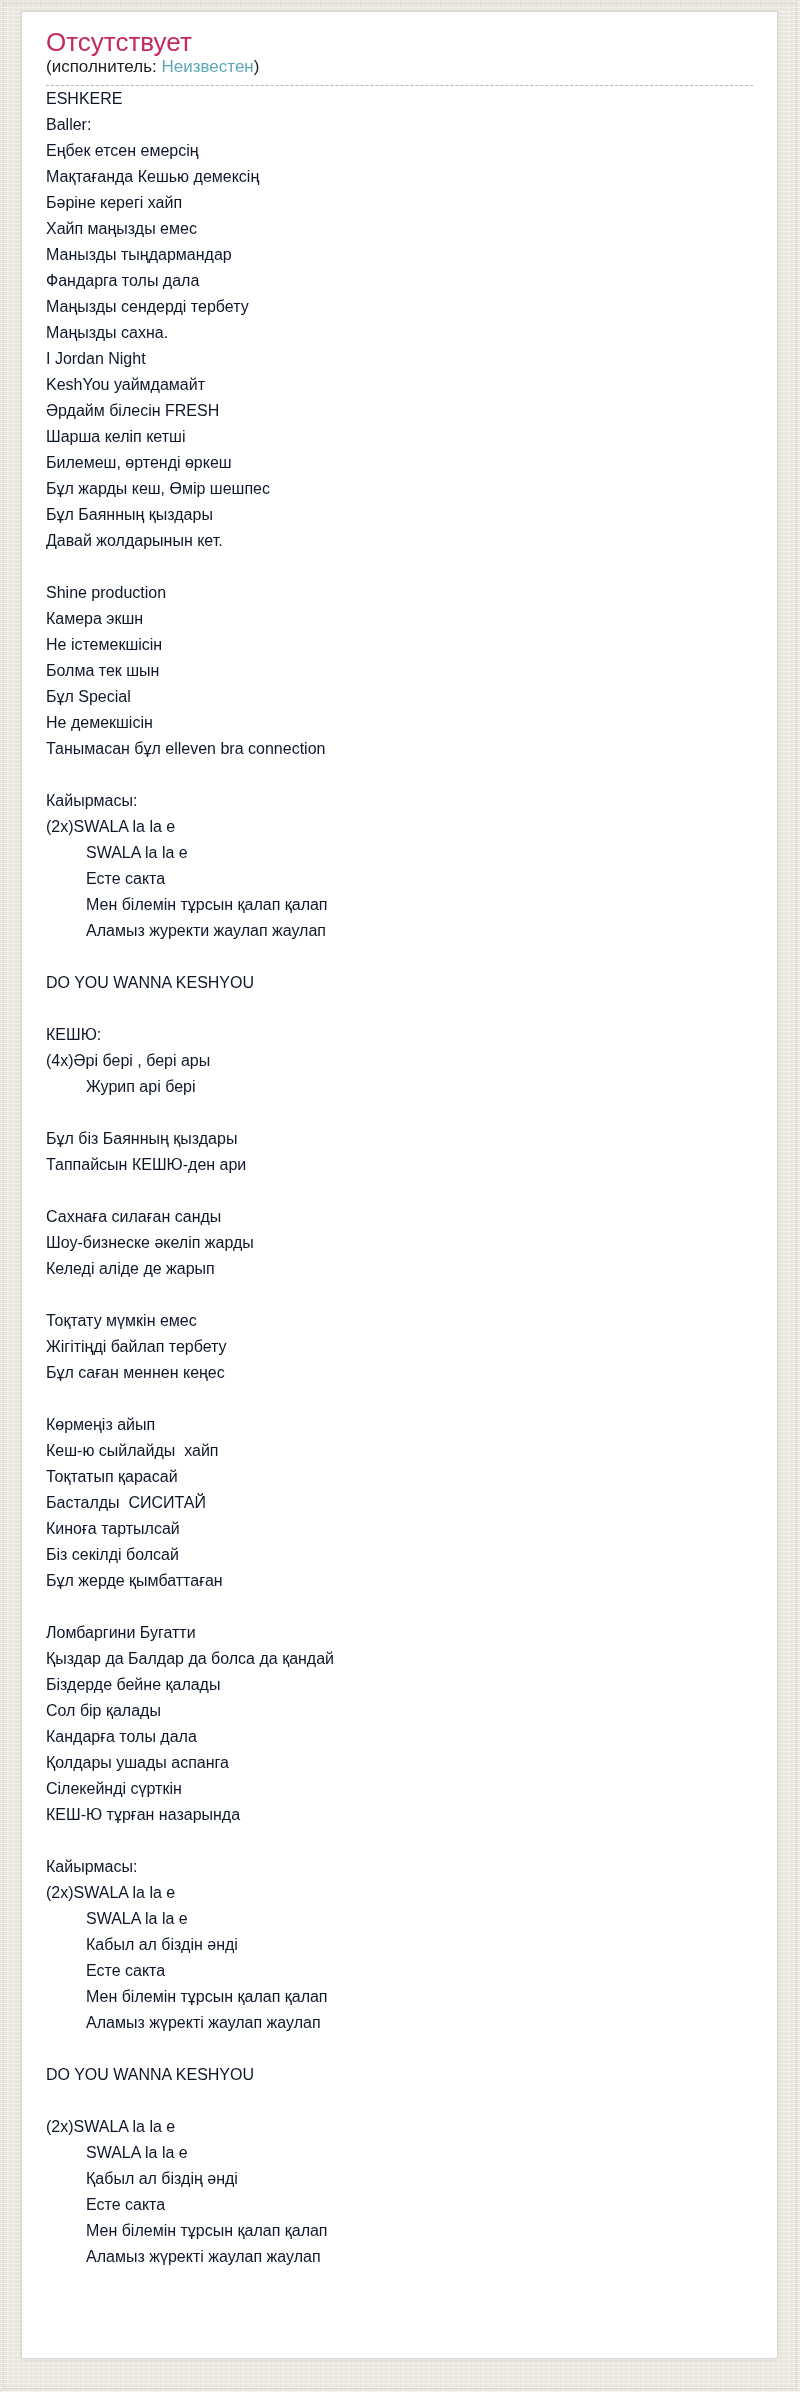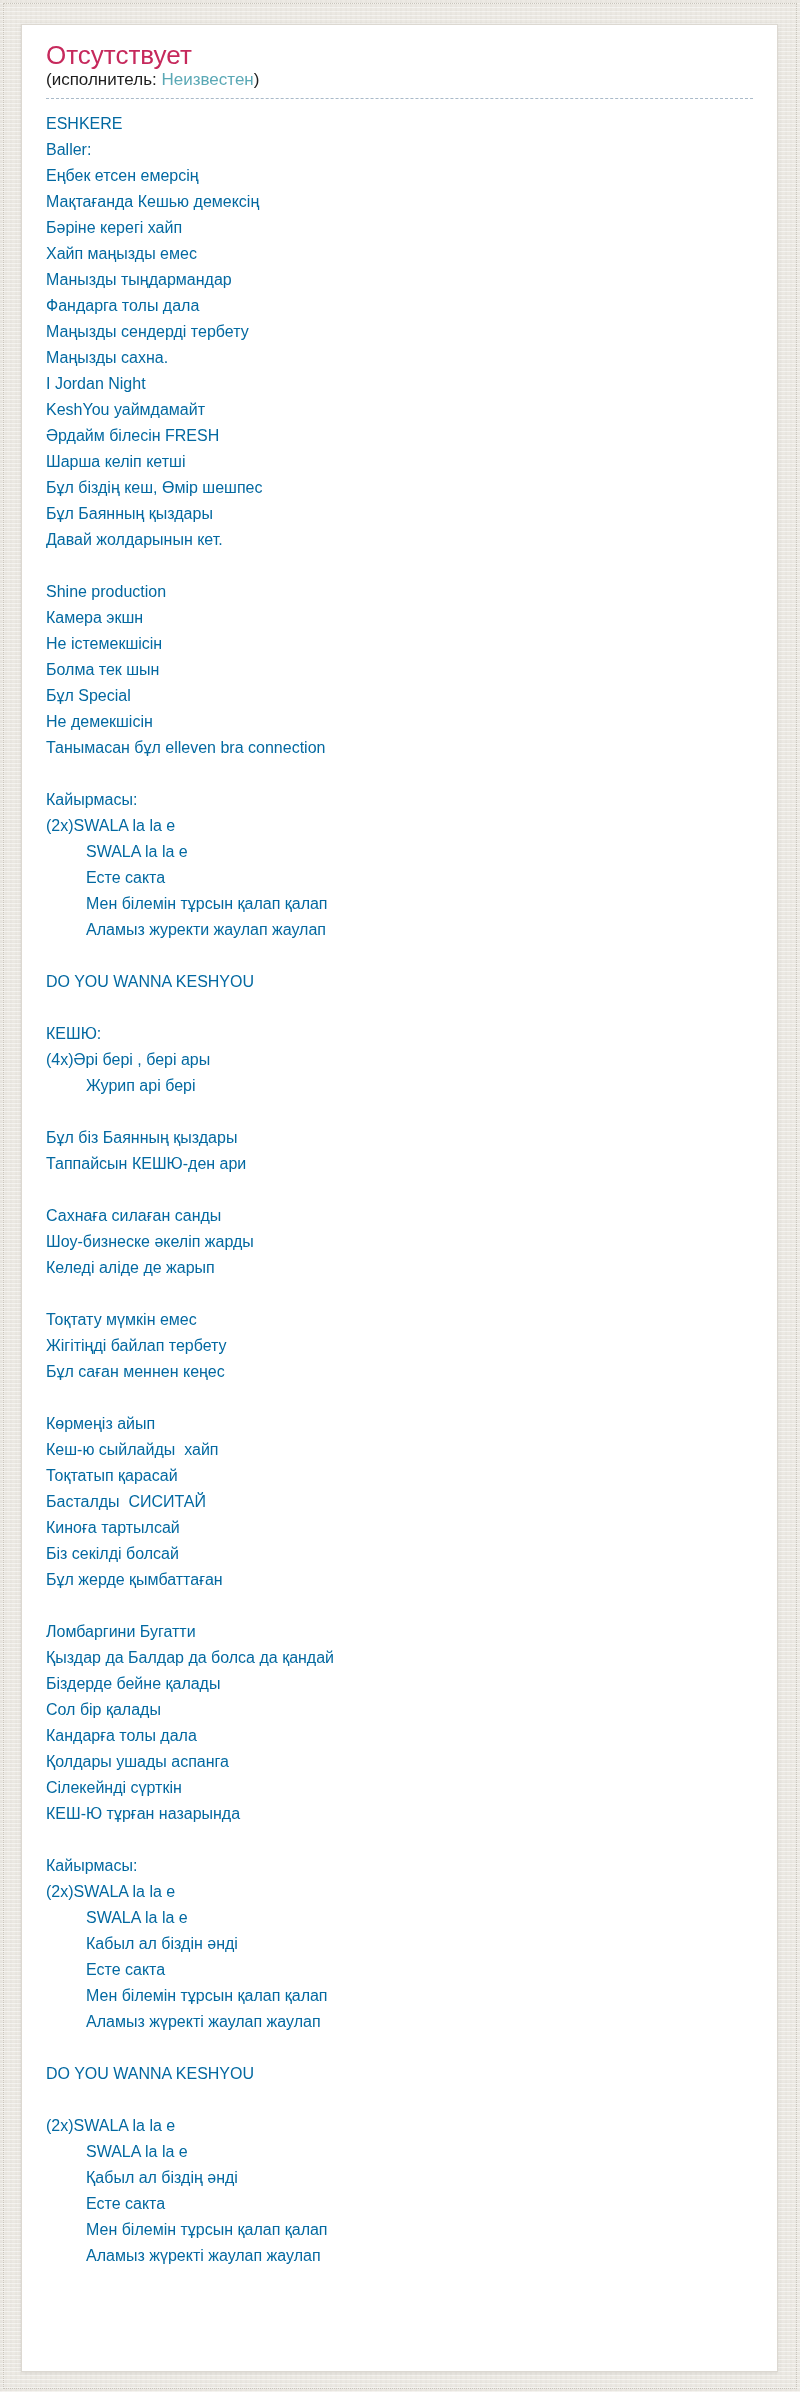--- a/index.html
+++ b/index.html
@@ -20,21 +20,21 @@
   .stitch-border {
     position: absolute;
     left: 3px; top: 3px; right: 3px; bottom: 3px;
     border: 1px dotted #c9c5bc;
     pointer-events: none;
   }
   .card {
     position: absolute;
     box-sizing: border-box;
     left: 21px;
-    top: 24px;
+    top: 11px;
     width: 757px;
     height: 2348px;
     background: #ffffff;
     border: 1px solid #dcd8d1;
     box-shadow: 0 1px 4px rgba(0,0,0,0.08);
     padding: 16px 24px 0 24px;
     overflow: hidden;
   }
   .song-title {
     margin: 0;
@@ -49,24 +49,24 @@
     color: #1d1d1d;
     padding-bottom: 8px;
     border-bottom: 1px dashed #a9bac9;
   }
   .artist-link {
     color: var(--link-color, #5aa8b5);
     text-decoration: none;
     cursor: pointer;
   }
   .lyrics {
-    margin-top: 12px;
+    margin-top: 0;
     font-size: 16px;
     line-height: 26px;
-    color: #0369a1;
+    color: #0f172a;
   }
   .lyric-line {
     white-space: pre;
     min-height: 26px;
   }
 </style>
 </head>
 <body>
 
 <div class="stitch-border"></div>
@@ -84,21 +84,22 @@
       <div class="lyric-line">Бәріне керегі хайп</div>
       <div class="lyric-line">Хайп маңызды емес</div>
       <div class="lyric-line">Манызды тыңдармандар</div>
       <div class="lyric-line">Фандарга толы дала</div>
       <div class="lyric-line">Маңызды сендерді тербету</div>
       <div class="lyric-line">Маңызды сахна.</div>
       <div class="lyric-line">I Jordan Night</div>
       <div class="lyric-line">KeshYou уаймдамайт</div>
       <div class="lyric-line">Әрдайм білесін FRESH</div>
       <div class="lyric-line">Шарша келіп кетші</div>
-      <div class="lyric-line">Бұл біздің кеш, Өмір шешпес</div>
+      <div class="lyric-line">Билемеш, өртенді өркеш</div>
+      <div class="lyric-line">Бұл жарды кеш, Өмір шешпес</div>
       <div class="lyric-line">Бұл Баянның қыздары</div>
       <div class="lyric-line">Давай жолдарынын кет.</div>
       <div class="lyric-line">&nbsp;</div>
       <div class="lyric-line">Shine production</div>
       <div class="lyric-line">Камера экшн</div>
       <div class="lyric-line">Не істемекшісін</div>
       <div class="lyric-line">Болма тек шын</div>
       <div class="lyric-line">Бұл Special</div>
       <div class="lyric-line">Не демекшісін</div>
       <div class="lyric-line">Танымасан бұл elleven bra connection</div>

